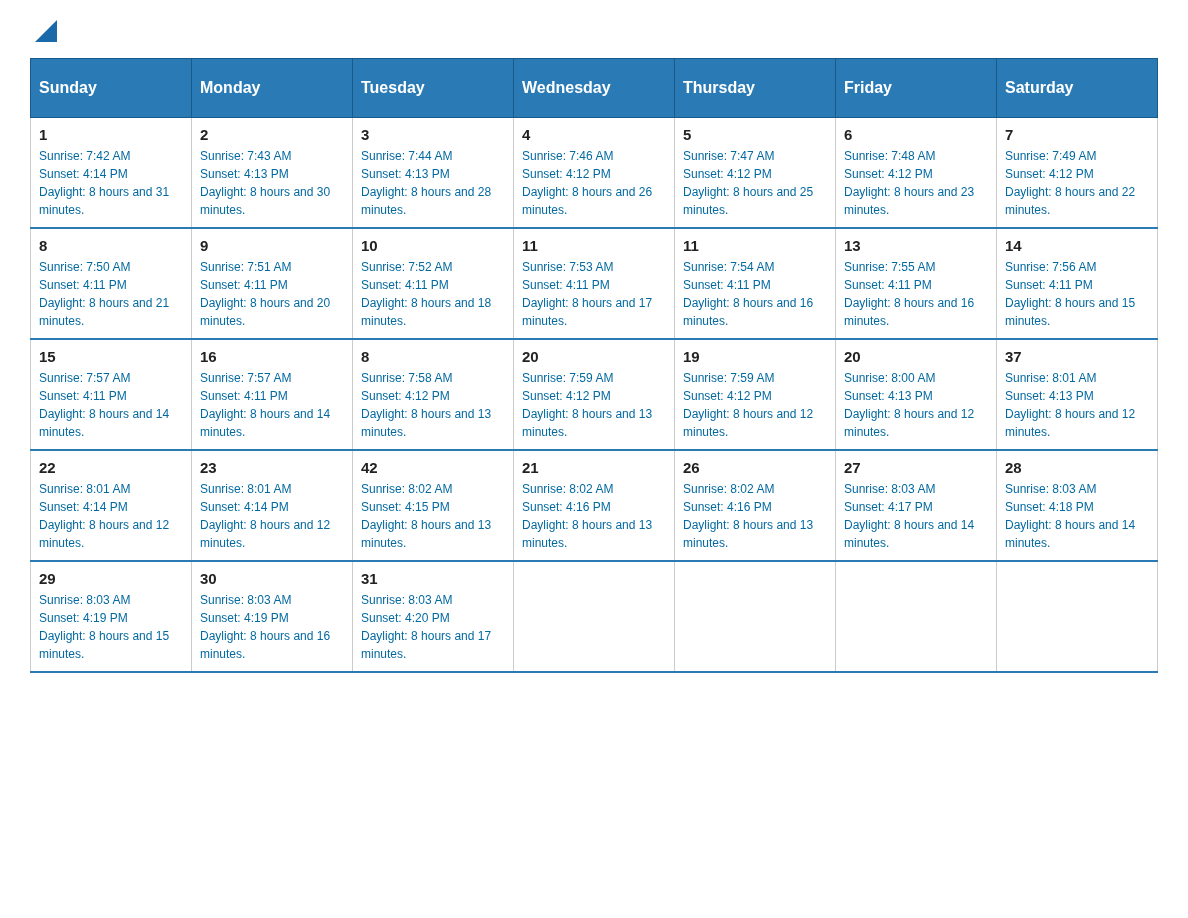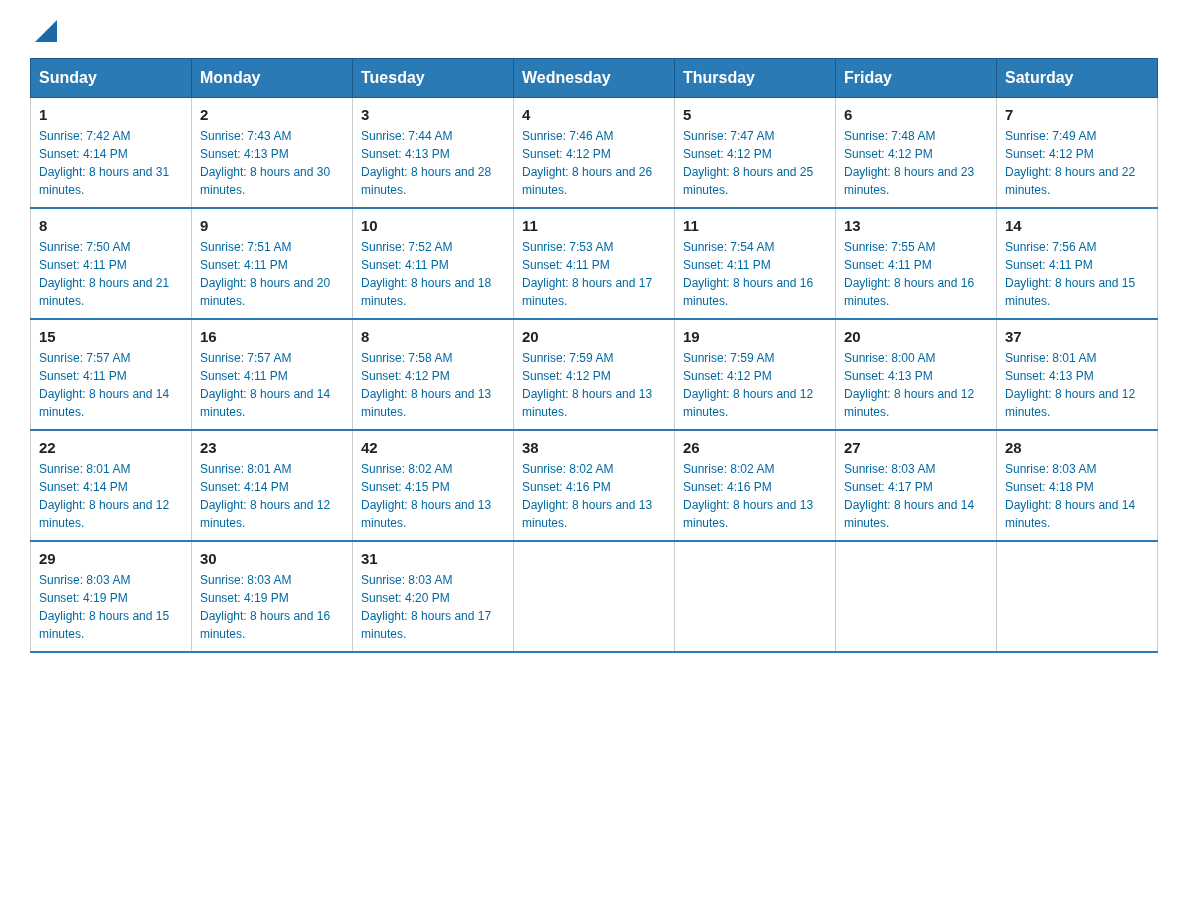--- a/index.html
+++ b/index.html
@@ -54,21 +54,21 @@
       color: #444;
       margin-top: 4px;
     }
     .calendar {
       width: 100%;
       border-collapse: collapse;
     }
     .calendar thead tr th {
       background-color: #2a7ab5;
       color: #fff;
-      padding: 10px 8px;
+      padding: 20px 8px;
       font-size: 16px;
       font-weight: bold;
       text-align: left;
       border: 1px solid #1a5a8a;
     }
     .calendar tbody tr td {
       vertical-align: top;
       padding: 8px;
       border: 1px solid #ccc;
       font-size: 13px;
@@ -229,21 +229,21 @@
         </td>
         <td>
           <div class="day-num">23</div>
         <div class="day-info">Sunrise: 8:01 AM<br>Sunset: 4:14 PM<br>Daylight: 8 hours and 12 minutes.</div>
         </td>
         <td>
           <div class="day-num">42</div>
         <div class="day-info">Sunrise: 8:02 AM<br>Sunset: 4:15 PM<br>Daylight: 8 hours and 13 minutes.</div>
         </td>
         <td>
-          <div class="day-num">38</div>
+          <div class="day-num">21</div>
         <div class="day-info">Sunrise: 8:02 AM<br>Sunset: 4:16 PM<br>Daylight: 8 hours and 13 minutes.</div>
         </td>
         <td>
           <div class="day-num">26</div>
         <div class="day-info">Sunrise: 8:02 AM<br>Sunset: 4:16 PM<br>Daylight: 8 hours and 13 minutes.</div>
         </td>
         <td>
           <div class="day-num">27</div>
         <div class="day-info">Sunrise: 8:03 AM<br>Sunset: 4:17 PM<br>Daylight: 8 hours and 14 minutes.</div>
         </td>

